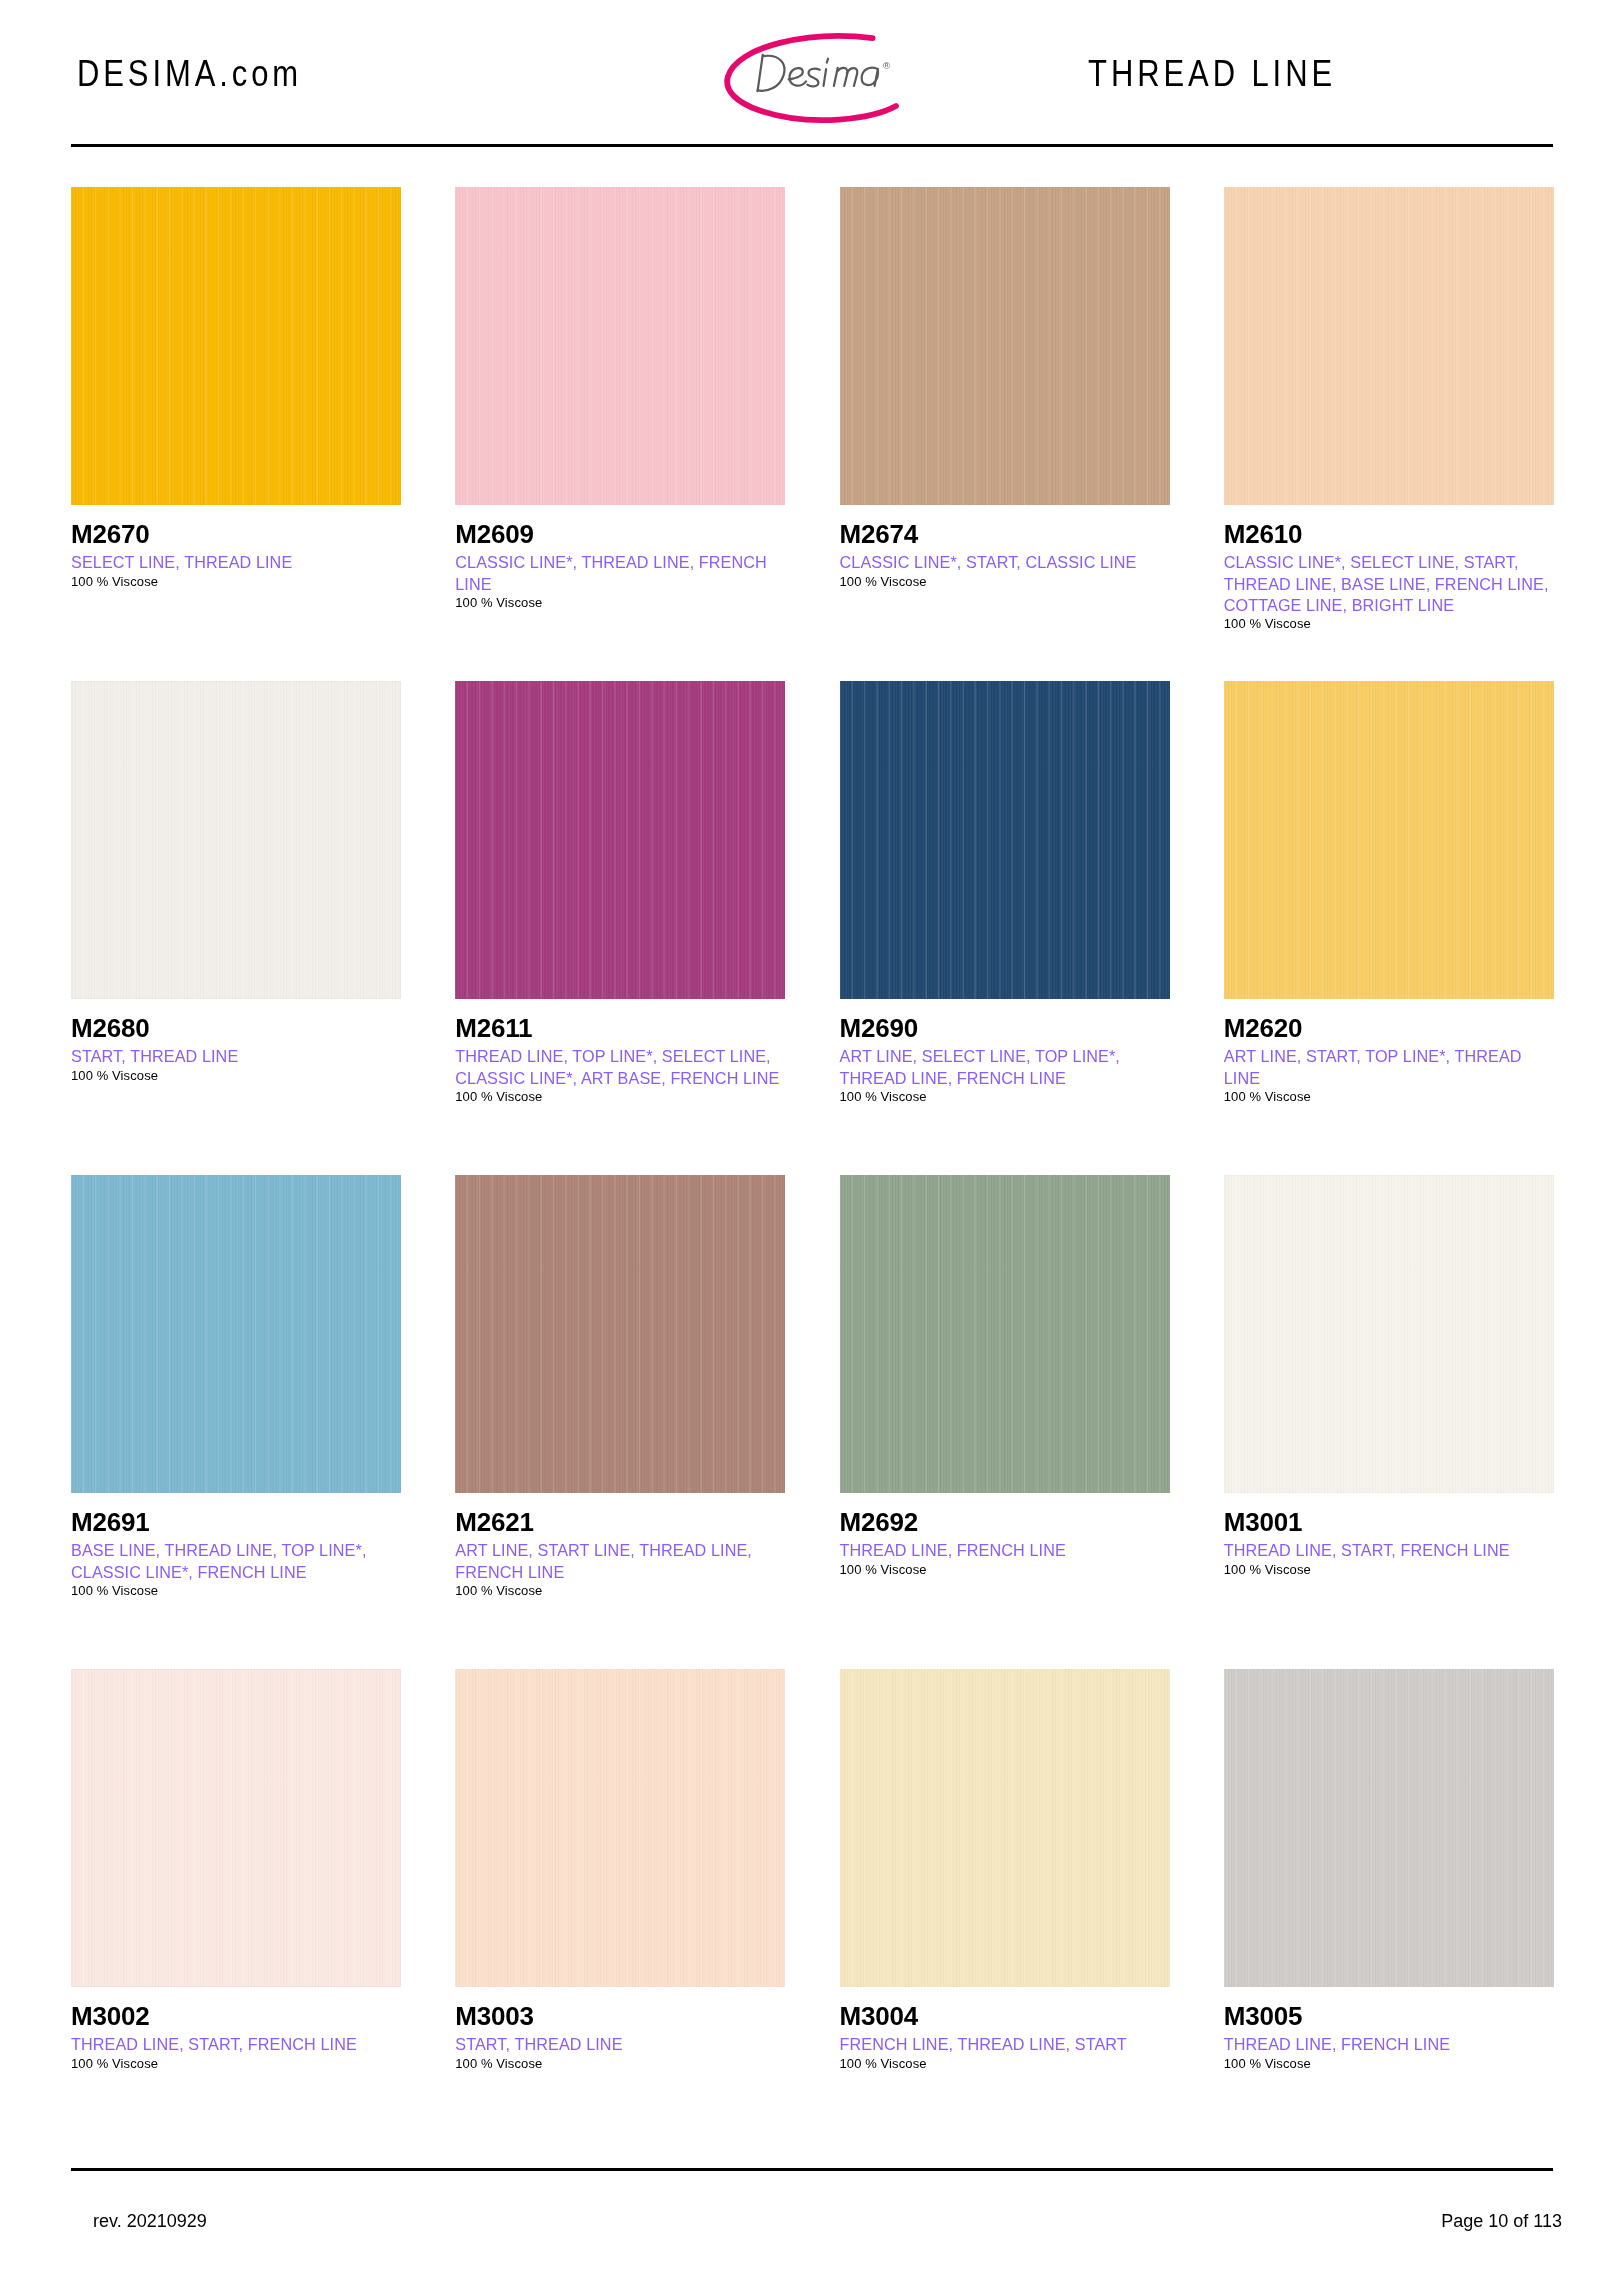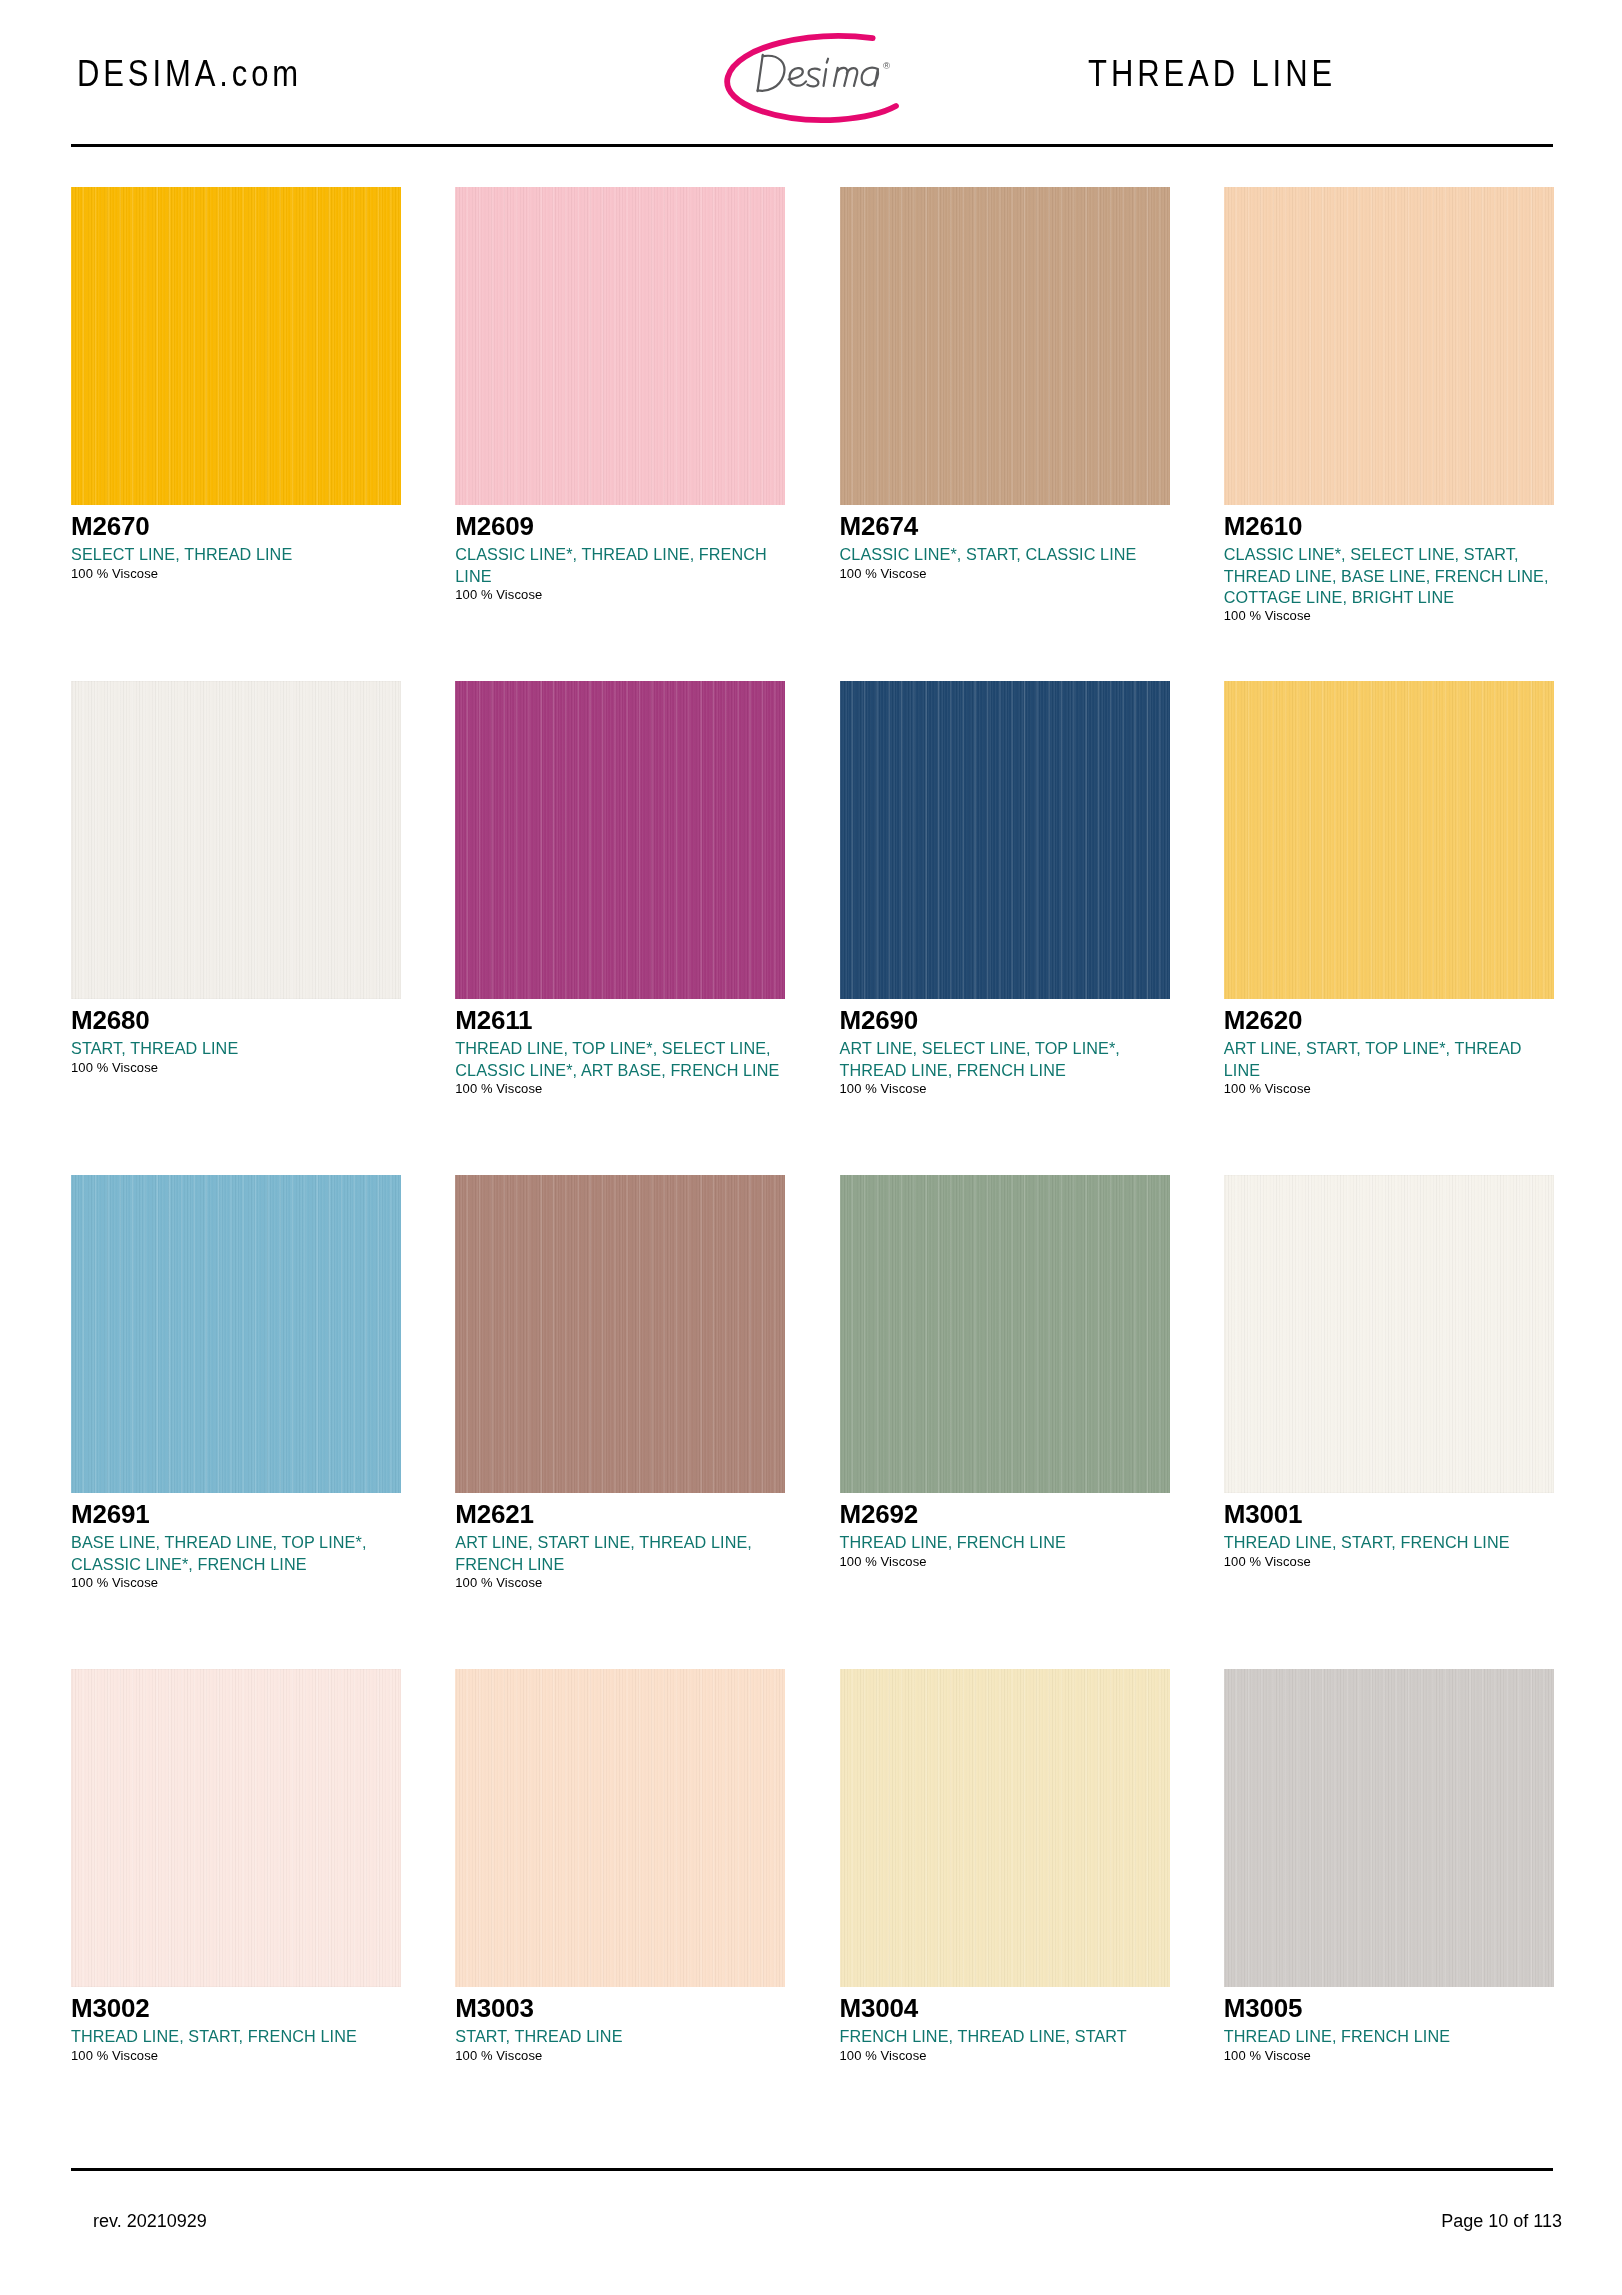--- a/index.html
+++ b/index.html
@@ -105,34 +105,34 @@
         rgba(255,255,255,0.16) 0px,
         rgba(255,255,255,0.00) 1.3px,
         rgba(255,255,255,0.00) 11px,
         rgba(255,255,255,0.12) 12.3px);
     pointer-events: none;
   }
   .swatch.lightborder {
     box-shadow: inset 0 0 0 0.6px rgba(0,0,0,0.045);
   }
 
-  .meta { padding-top: 8px; }
+  .meta { padding-top: 16px; }
   .code {
     font-size: 26px;
     font-weight: 700;
     color: #000000;
     line-height: 1.06;
     letter-spacing: -0.2px;
     margin-bottom: 3.9px;
     white-space: nowrap;
   }
   .lines {
     font-size: 16.2px;
     font-weight: 400;
-    color: #0f766e;
+    color: #8b5cf6;
     line-height: 1.30;
     letter-spacing: 0.1px;
     max-width: 325px;
   }
   .composition {
     font-size: 13px;
     font-weight: 400;
     color: #000000;
     line-height: 1.30;
     letter-spacing: 0.1px;

